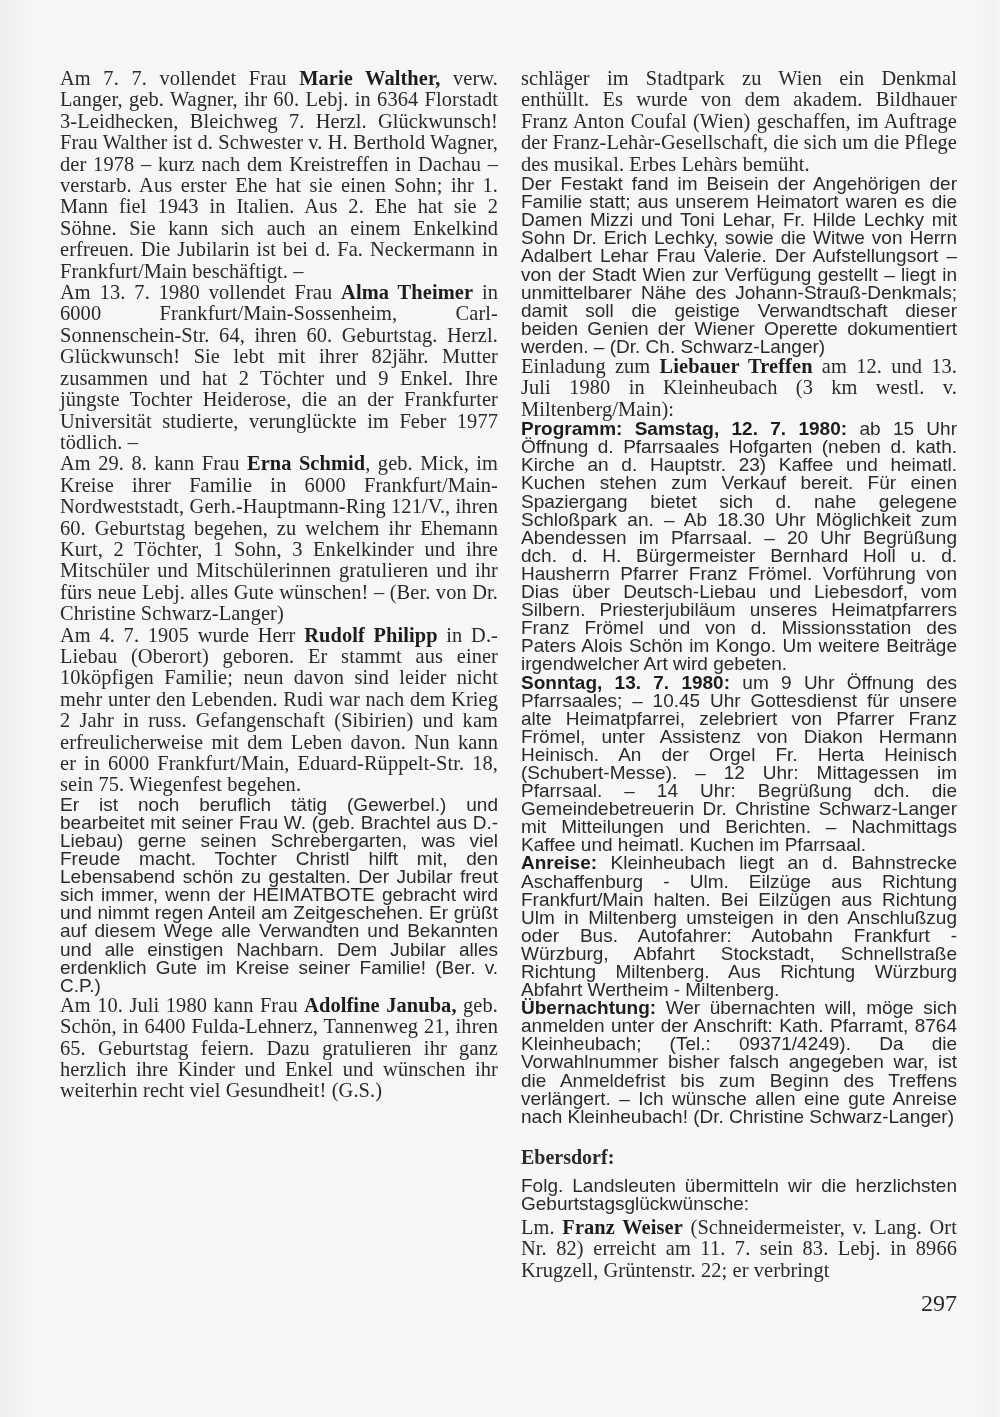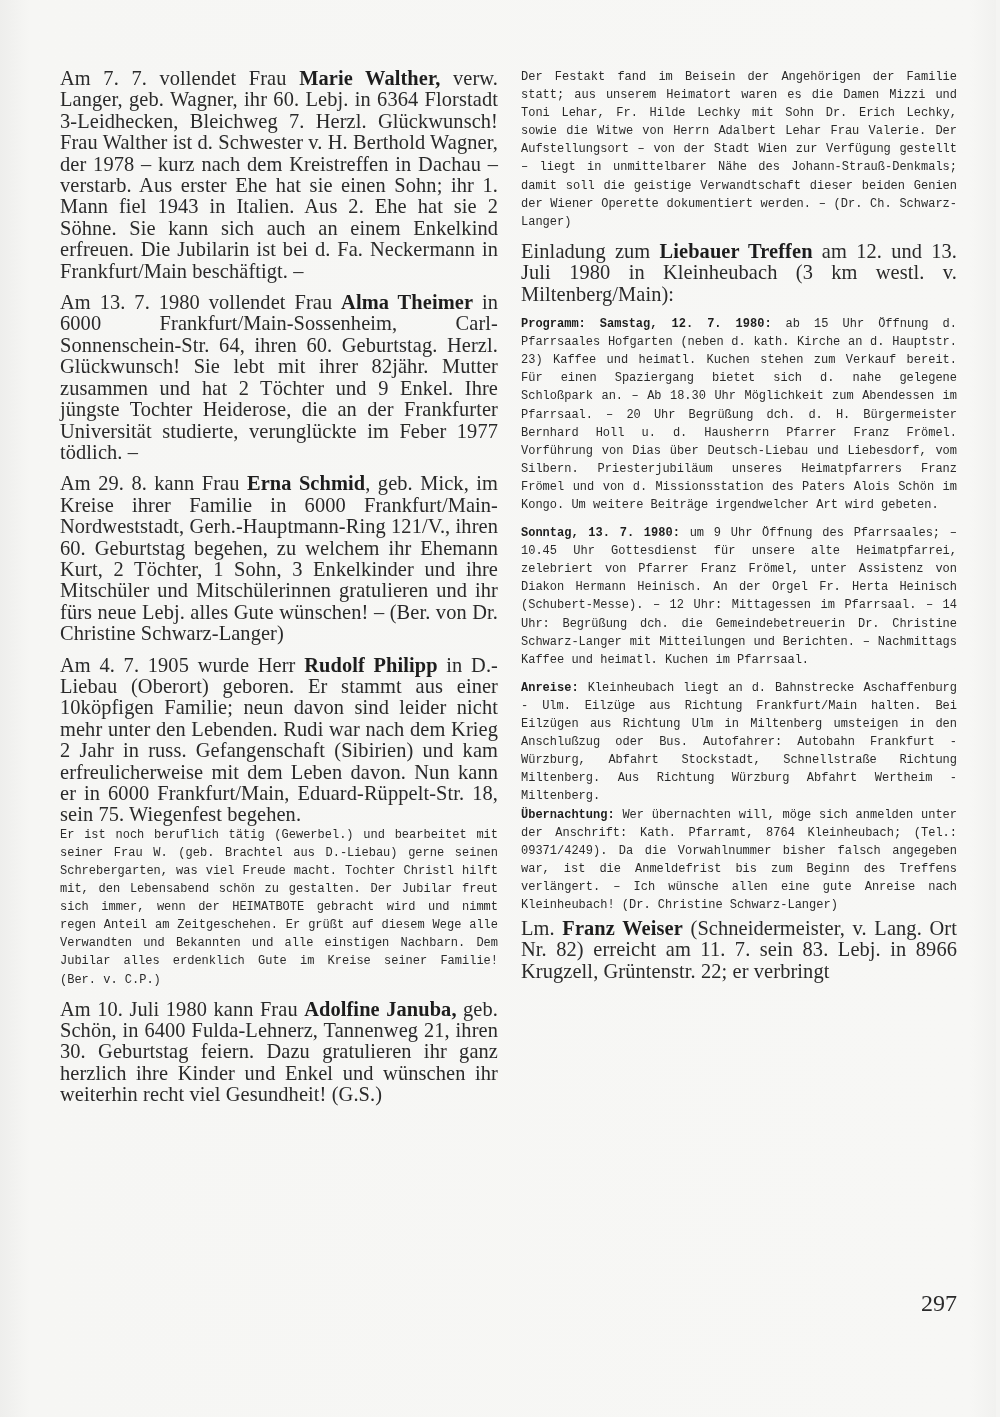--- a/index.html
+++ b/index.html
@@ -19,24 +19,24 @@
       position: absolute; top: 68px;
     }
     .col-left { left: 60px; width: 438px; }
     .col-right { left: 521px; width: 436px; }
     p { margin: 0; text-align: justify; hyphens: manual; }
     .big {
       font-family: "Liberation Serif", "DejaVu Serif", serif;
       font-size: 20.4px; line-height: 21.4px; letter-spacing: 0.1px;
     }
     .small {
-      font-family: Liberation Mono, monospace;
-      font-size: 12px; line-height: 18.1px;
+      font-family: Liberation Sans, sans-serif;
+      font-size: 19px; line-height: 18.1px;
     }
-    .gap { margin-top: 10px; }
+    .gap { margin-top: 0; }
     .gap-s { margin-top: 4px; }
     b { font-weight: bold; color: #1d1d1d; }
     .heading {
       font-family: "Liberation Serif", "DejaVu Serif", serif;
       font-size: 20px; font-weight: bold; margin-top: 20px; margin-bottom: 8px;
     }
     .page-number {
       position: absolute; left: 921px; top: 1290px;
       font-family: "Liberation Serif", "DejaVu Serif", serif;
       font-size: 24px; color: #2a2a2a;
@@ -50,36 +50,39 @@
   <div class="col col-left">
     <p class="big"><span>Am 7. 7. vollendet Frau </span><b>Marie Walther,</b><span> verw. Langer, geb. Wagner, ihr 60. Lebj. in 6364 Florstadt 3-Leidhecken, Bleichweg 7. Herzl. Glückwunsch! Frau Walther ist d. Schwester v. H. Berthold Wagner, der 1978 – kurz nach dem Kreistreffen in Dachau – verstarb. Aus erster Ehe hat sie einen Sohn; ihr 1. Mann fiel 1943 in Italien. Aus 2. Ehe hat sie 2 Söhne. Sie kann sich auch an einem Enkelkind erfreuen. Die Jubilarin ist bei d. Fa. Neckermann in Frankfurt/Main beschäftigt. –</span></p>
 
     <p class="big gap"><span>Am 13. 7. 1980 vollendet Frau </span><b>Alma Theimer</b><span> in 6000 Frankfurt/Main-Sossenheim, Carl-Sonnenschein-Str. 64, ihren 60. Geburtstag. Herzl. Glückwunsch! Sie lebt mit ihrer 82jähr. Mutter zusammen und hat 2 Töchter und 9 Enkel. Ihre jüngste Tochter Heiderose, die an der Frankfurter Universität studierte, verunglückte im Feber 1977 tödlich. –</span></p>
 
     <p class="big gap"><span>Am 29. 8. kann Frau </span><b>Erna Schmid</b><span>, geb. Mick, im Kreise ihrer Familie in 6000 Frankfurt/Main-Nordweststadt, Gerh.-Hauptmann-Ring 121/V., ihren 60. Geburtstag begehen, zu welchem ihr Ehemann Kurt, 2 Töchter, 1 Sohn, 3 Enkelkinder und ihre Mitschüler und Mitschülerinnen gratulieren und ihr fürs neue Lebj. alles Gute wünschen! – (Ber. von Dr. Christine Schwarz-Langer)</span></p>
 
     <p class="big gap"><span>Am 4. 7. 1905 wurde Herr </span><b>Rudolf Philipp</b><span> in D.-Liebau (Oberort) geboren. Er stammt aus einer 10köpfigen Familie; neun davon sind leider nicht mehr unter den Lebenden. Rudi war nach dem Krieg 2 Jahr in russ. Gefangenschaft (Sibirien) und kam erfreulicherweise mit dem Leben davon. Nun kann er in 6000 Frankfurt/Main, Eduard-Rüppelt-Str. 18, sein 75. Wiegenfest begehen.</span></p>
     <p class="small">Er ist noch beruflich tätig (Gewerbel.) und bearbeitet mit seiner Frau W. (geb. Brachtel aus D.-Liebau) gerne seinen Schrebergarten, was viel Freude macht. Tochter Christl hilft mit, den Lebensabend schön zu gestalten. Der Jubilar freut sich immer, wenn der HEIMATBOTE gebracht wird und nimmt regen Anteil am Zeitgeschehen. Er grüßt auf diesem Wege alle Verwandten und Bekannten und alle einstigen Nachbarn. Dem Jubilar alles erdenklich Gute im Kreise seiner Familie! (Ber. v. C.P.)</p>
 
-    <p class="big gap"><span>Am 10. Juli 1980 kann Frau </span><b>Adolfine Januba,</b><span> geb. Schön, in 6400 Fulda-Lehnerz, Tannenweg 21, ihren 30. Geburtstag feiern. Dazu gratulieren ihr ganz herzlich ihre Kinder und Enkel und wünschen ihr weiterhin recht viel Gesundheit! (G.S.)</span></p>
+    <p class="big gap"><span>Am 10. Juli 1980 kann Frau </span><b>Adolfine Januba,</b><span> geb. Schön, in 6400 Fulda-Lehnerz, Tannenweg 21, ihren 65. Geburtstag feiern. Dazu gratulieren ihr ganz herzlich ihre Kinder und Enkel und wünschen ihr weiterhin recht viel Gesundheit! (G.S.)</span></p>
 
   </div>
 
   <div class="col col-right">
+    <p class="big">schläger im Stadtpark zu Wien ein Denkmal enthüllt. Es wurde von dem akadem. Bildhauer Franz Anton Coufal (Wien) geschaffen, im Auftrage der Franz-Lehàr-Gesellschaft, die sich um die Pflege des musikal. Erbes Lehàrs bemüht.</p>
     <p class="small">Der Festakt fand im Beisein der Angehörigen der Familie statt; aus unserem Heimatort waren es die Damen Mizzi und Toni Lehar, Fr. Hilde Lechky mit Sohn Dr. Erich Lechky, sowie die Witwe von Herrn Adalbert Lehar Frau Valerie. Der Aufstellungsort – von der Stadt Wien zur Verfügung gestellt – liegt in unmittelbarer Nähe des Johann-Strauß-Denkmals; damit soll die geistige Verwandtschaft dieser beiden Genien der Wiener Operette dokumentiert werden. – (Dr. Ch. Schwarz-Langer)</p>
 
     <p class="big gap"><span>Einladung zum </span><b>Liebauer Treffen</b><span> am 12. und 13. Juli 1980 in Kleinheubach (3 km westl. v. Miltenberg/Main):</span></p>
 
     <p class="small gap"><b>Programm: Samstag, 12. 7. 1980:</b><span> ab 15 Uhr Öffnung d. Pfarrsaales Hofgarten (neben d. kath. Kirche an d. Hauptstr. 23) Kaffee und heimatl. Kuchen stehen zum Verkauf bereit. Für einen Spaziergang bietet sich d. nahe gelegene Schloßpark an. – Ab 18.30 Uhr Möglichkeit zum Abendessen im Pfarrsaal. – 20 Uhr Begrüßung dch. d. H. Bürgermeister Bernhard Holl u. d. Hausherrn Pfarrer Franz Frömel. Vorführung von Dias über Deutsch-Liebau und Liebesdorf, vom Silbern. Priesterjubiläum unseres Heimatpfarrers Franz Frömel und von d. Missionsstation des Paters Alois Schön im Kongo. Um weitere Beiträge irgendwelcher Art wird gebeten.</span></p>
 
     <p class="small gap"><b>Sonntag, 13. 7. 1980:</b><span> um 9 Uhr Öffnung des Pfarrsaales; – 10.45 Uhr Gottesdienst für unsere alte Heimatpfarrei, zelebriert von Pfarrer Franz Frömel, unter Assistenz von Diakon Hermann Heinisch. An der Orgel Fr. Herta Heinisch (Schubert-Messe). – 12 Uhr: Mittagessen im Pfarrsaal. – 14 Uhr: Begrüßung dch. die Gemeindebetreuerin Dr. Christine Schwarz-Langer mit Mitteilungen und Berichten. – Nachmittags Kaffee und heimatl. Kuchen im Pfarrsaal.</span></p>
 
     <p class="small gap"><b>Anreise:</b><span> Kleinheubach liegt an d. Bahnstrecke Aschaffenburg - Ulm. Eilzüge aus Richtung Frankfurt/Main halten. Bei Eilzügen aus Richtung Ulm in Miltenberg umsteigen in den Anschlußzug oder Bus. Autofahrer: Autobahn Frankfurt - Würzburg, Abfahrt Stockstadt, Schnellstraße Richtung Miltenberg. Aus Richtung Würzburg Abfahrt Wertheim - Miltenberg.</span></p>
 
     <p class="small"><b>Übernachtung:</b><span> Wer übernachten will, möge sich anmelden unter der Anschrift: Kath. Pfarramt, 8764 Kleinheubach; (Tel.: 09371/4249). Da die Vorwahlnummer bisher falsch angegeben war, ist die Anmeldefrist bis zum Beginn des Treffens verlängert. – Ich wünsche allen eine gute Anreise nach Kleinheubach! (Dr. Christine Schwarz-Langer)</span></p>
 
+    <div class="heading">Ebersdorf:</div>
 
+    <p class="small">Folg. Landsleuten übermitteln wir die herzlichsten Geburtstagsglückwünsche:</p>
 
     <p class="big gap-s"><span>Lm. </span><b>Franz Weiser</b><span> (Schneidermeister, v. Lang. Ort Nr. 82) erreicht am 11. 7. sein 83. Lebj. in 8966 Krugzell, Grüntenstr. 22; er verbringt</span></p>
   </div>
 
   <div class="page-number">297</div>
 </div>
 
 </body></html>

